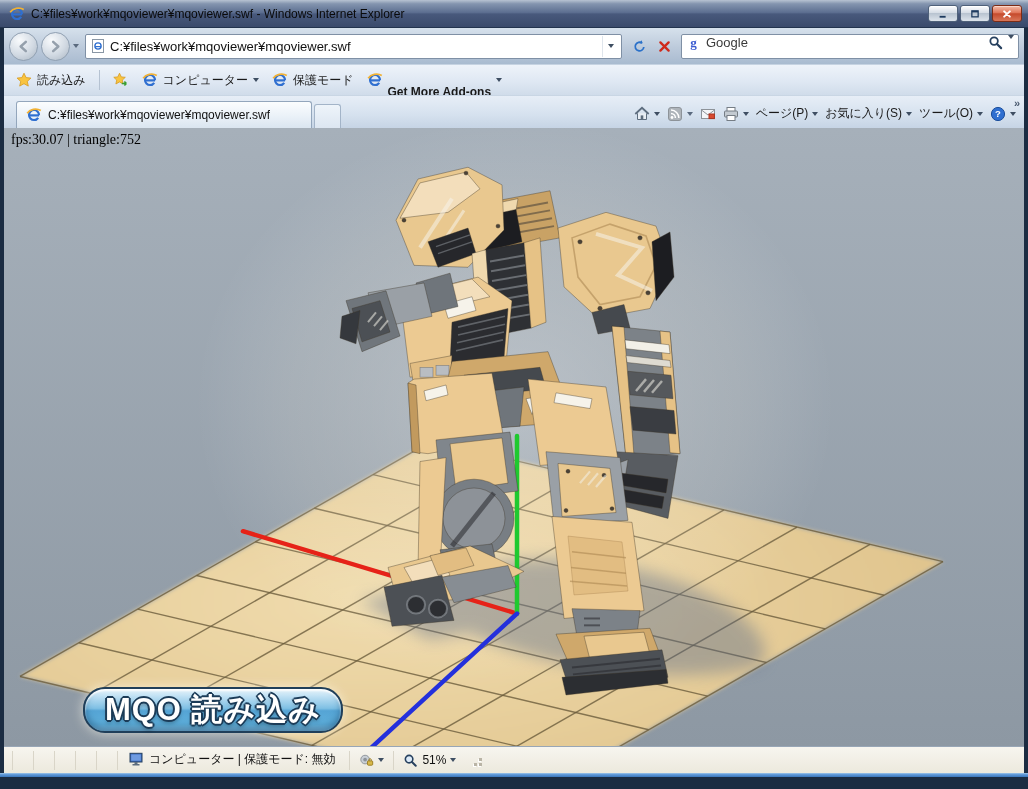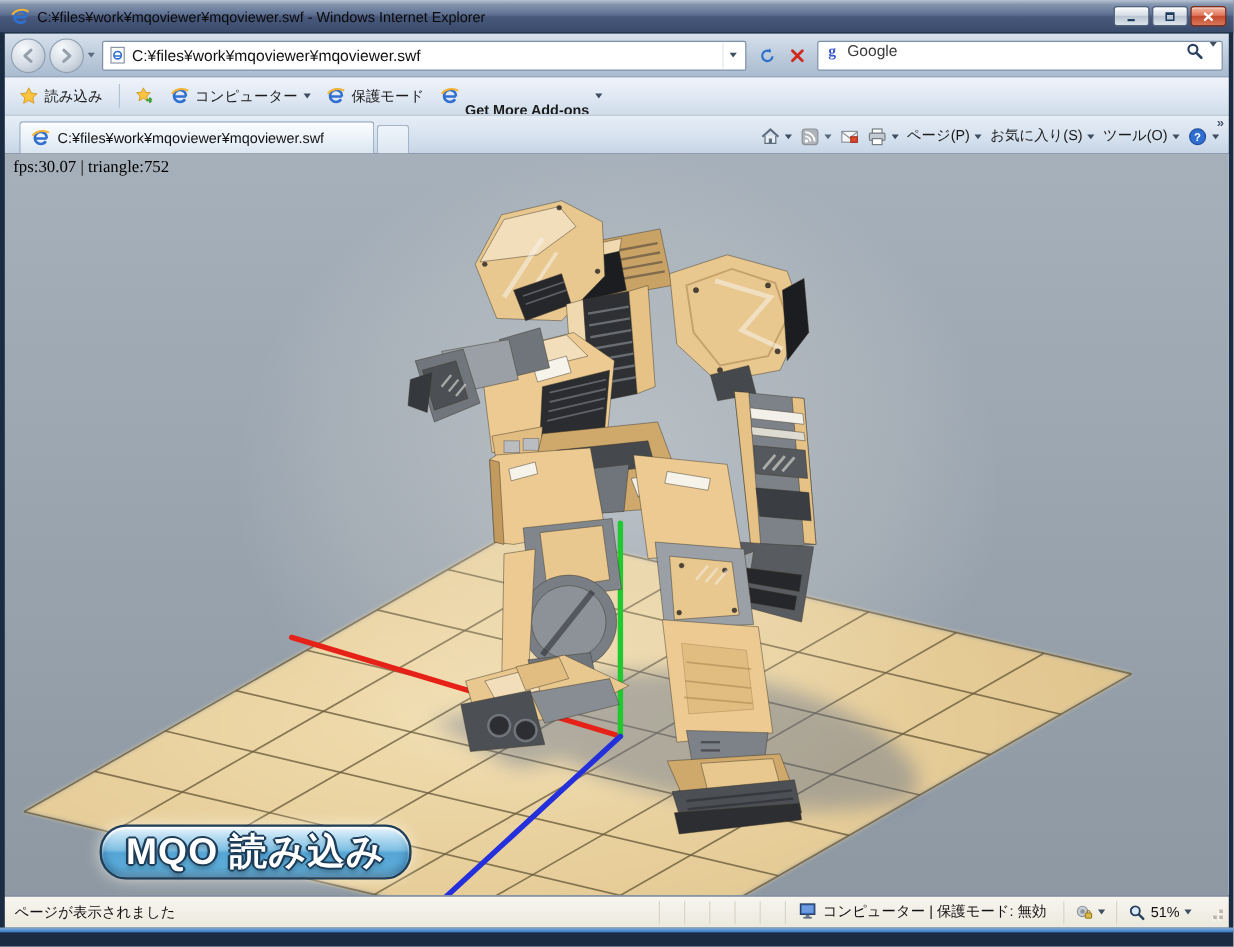--- a/index.html
+++ b/index.html
@@ -551,21 +551,20 @@
           <polygon points="562,560 666,552 668,566 566,578" fill="#2c2e32"></polygon>
         </g>
       </g>
     </svg>
 
     <div class="stats">fps:30.07 | triangle:752</div>
     <div class="mqo-btn">MQO 読み込み</div>
   </div>
 
   <div class="statusbar framed">
-    <div class="msg">ページが表示されました</div>
     <div class="pane"></div>
     <div class="pane"></div>
     <div class="pane"></div>
     <div class="pane"></div>
     <div class="pane"></div>
     <div class="zone">
       <svg>
           <use href="#sym-monitor"></use>
         </svg>
       <span>コンピューター | 保護モード: 無効</span>

